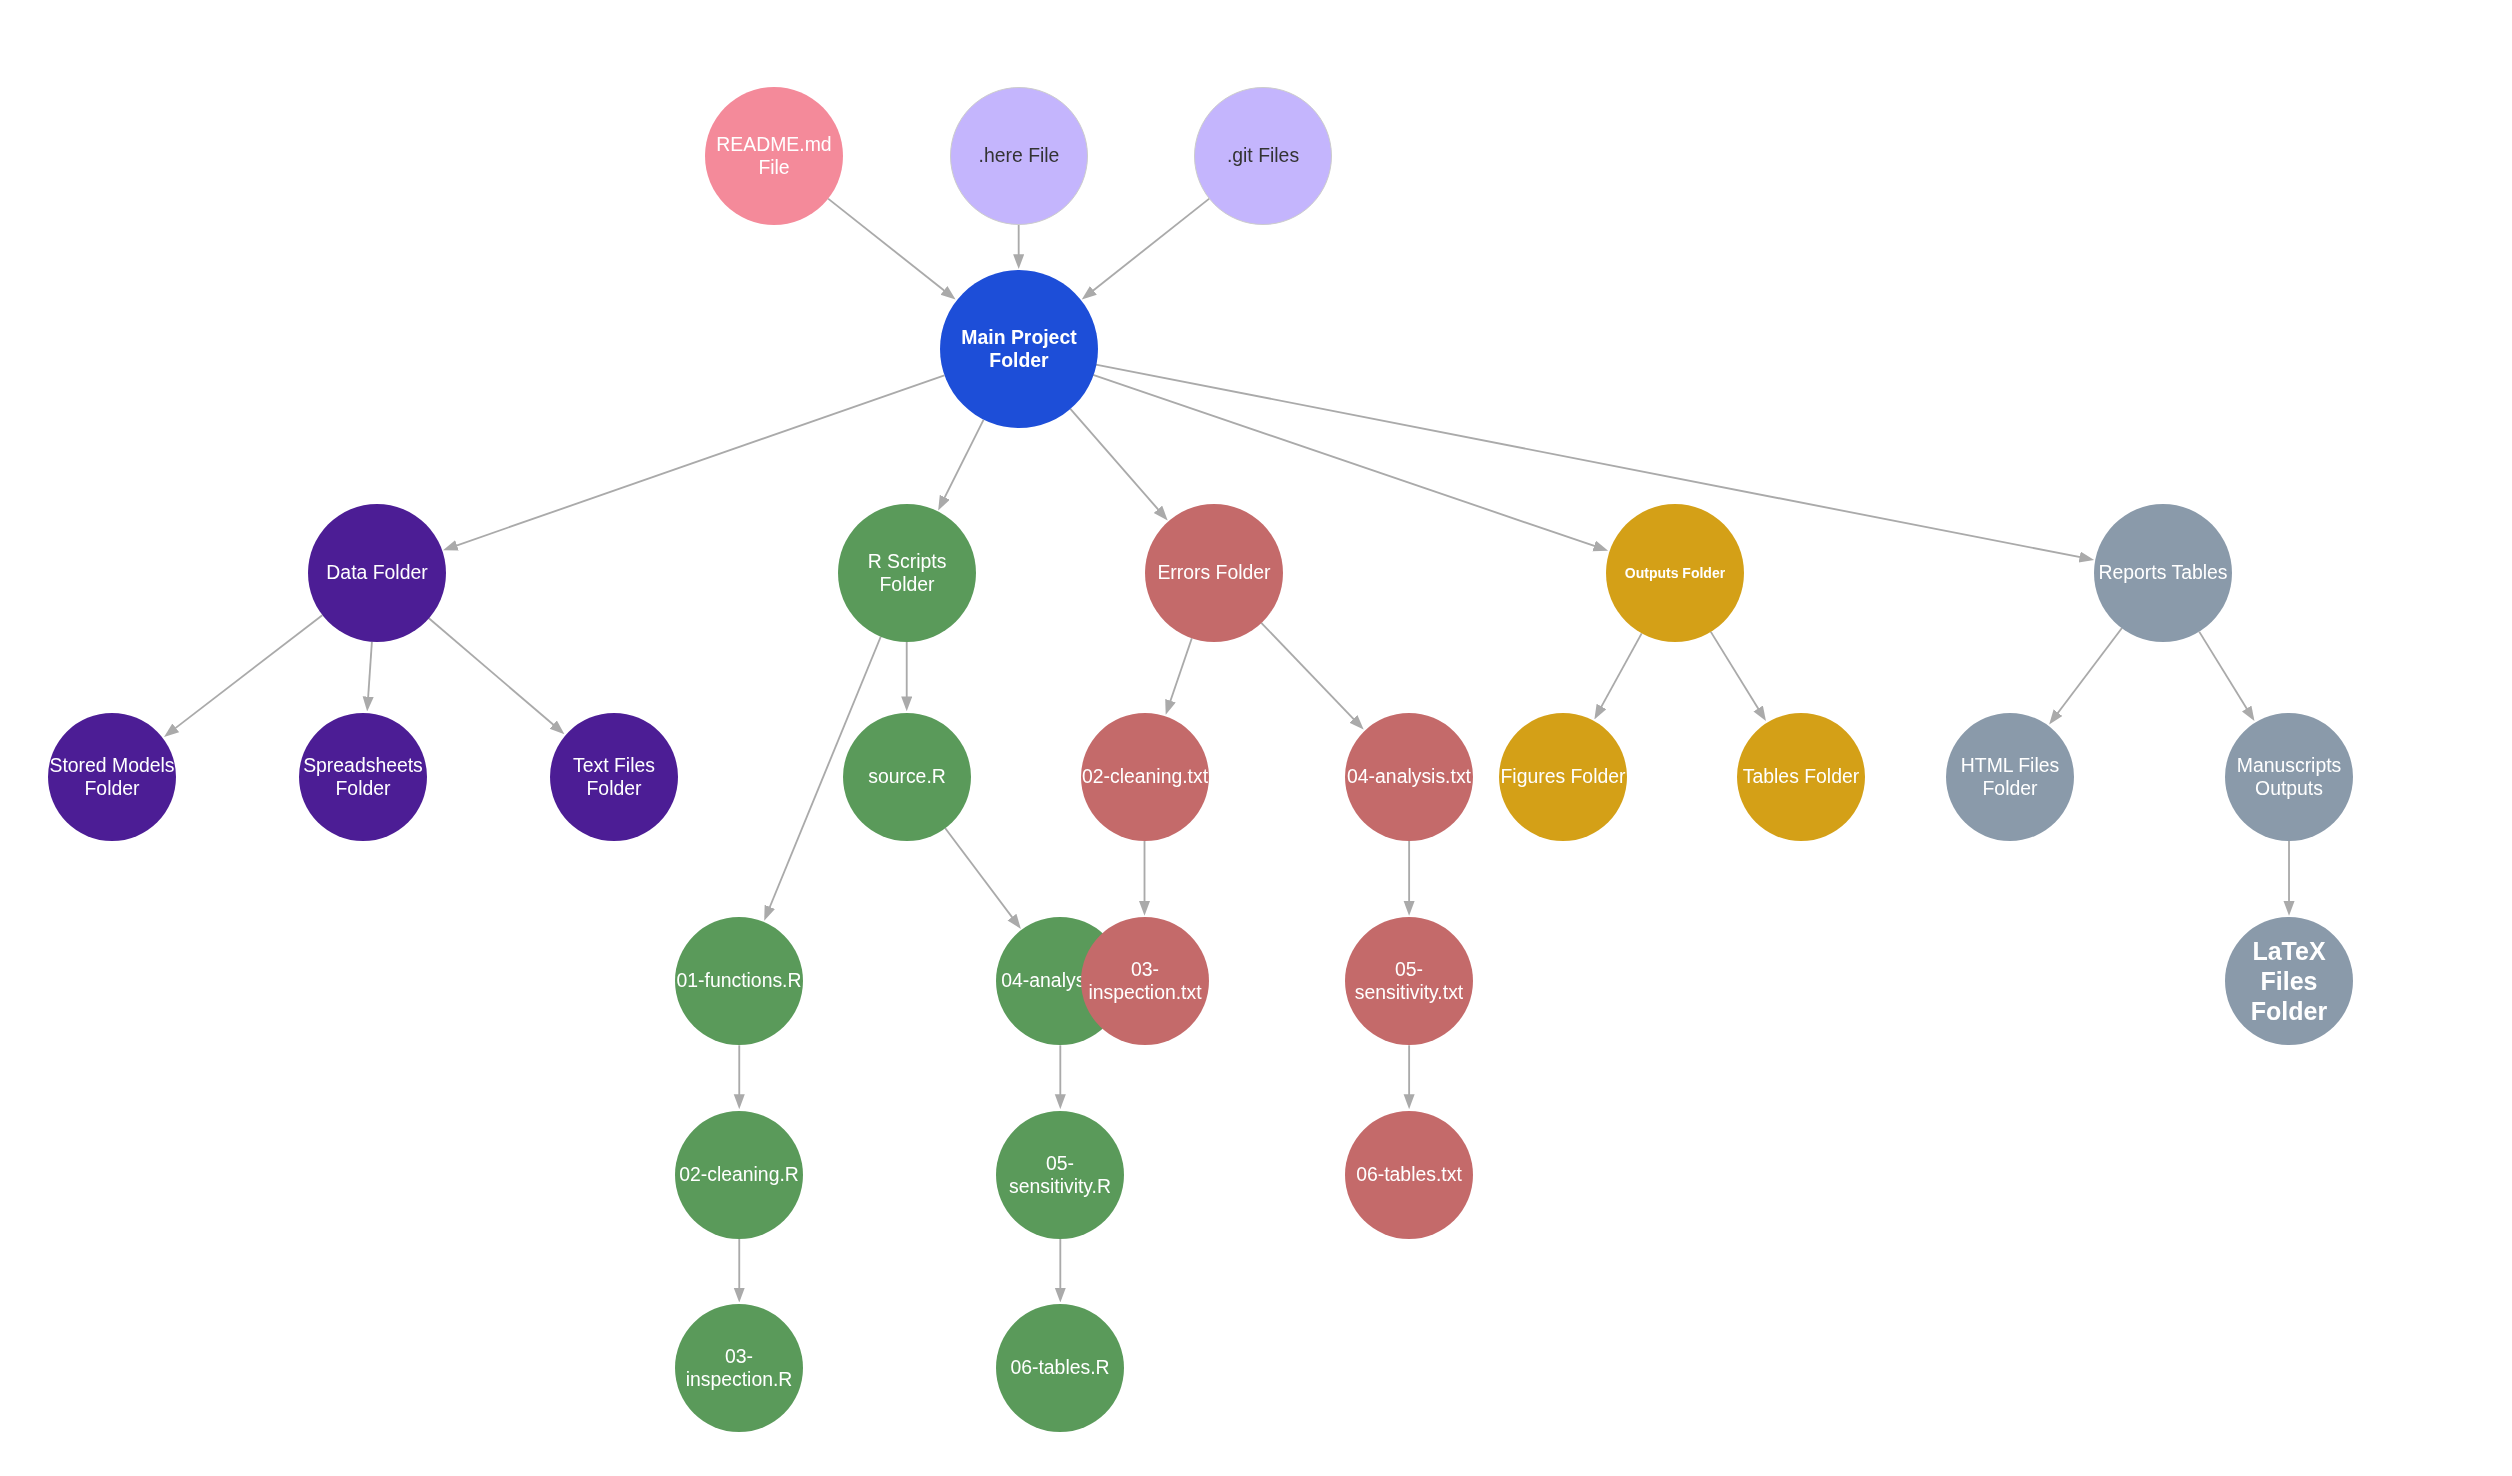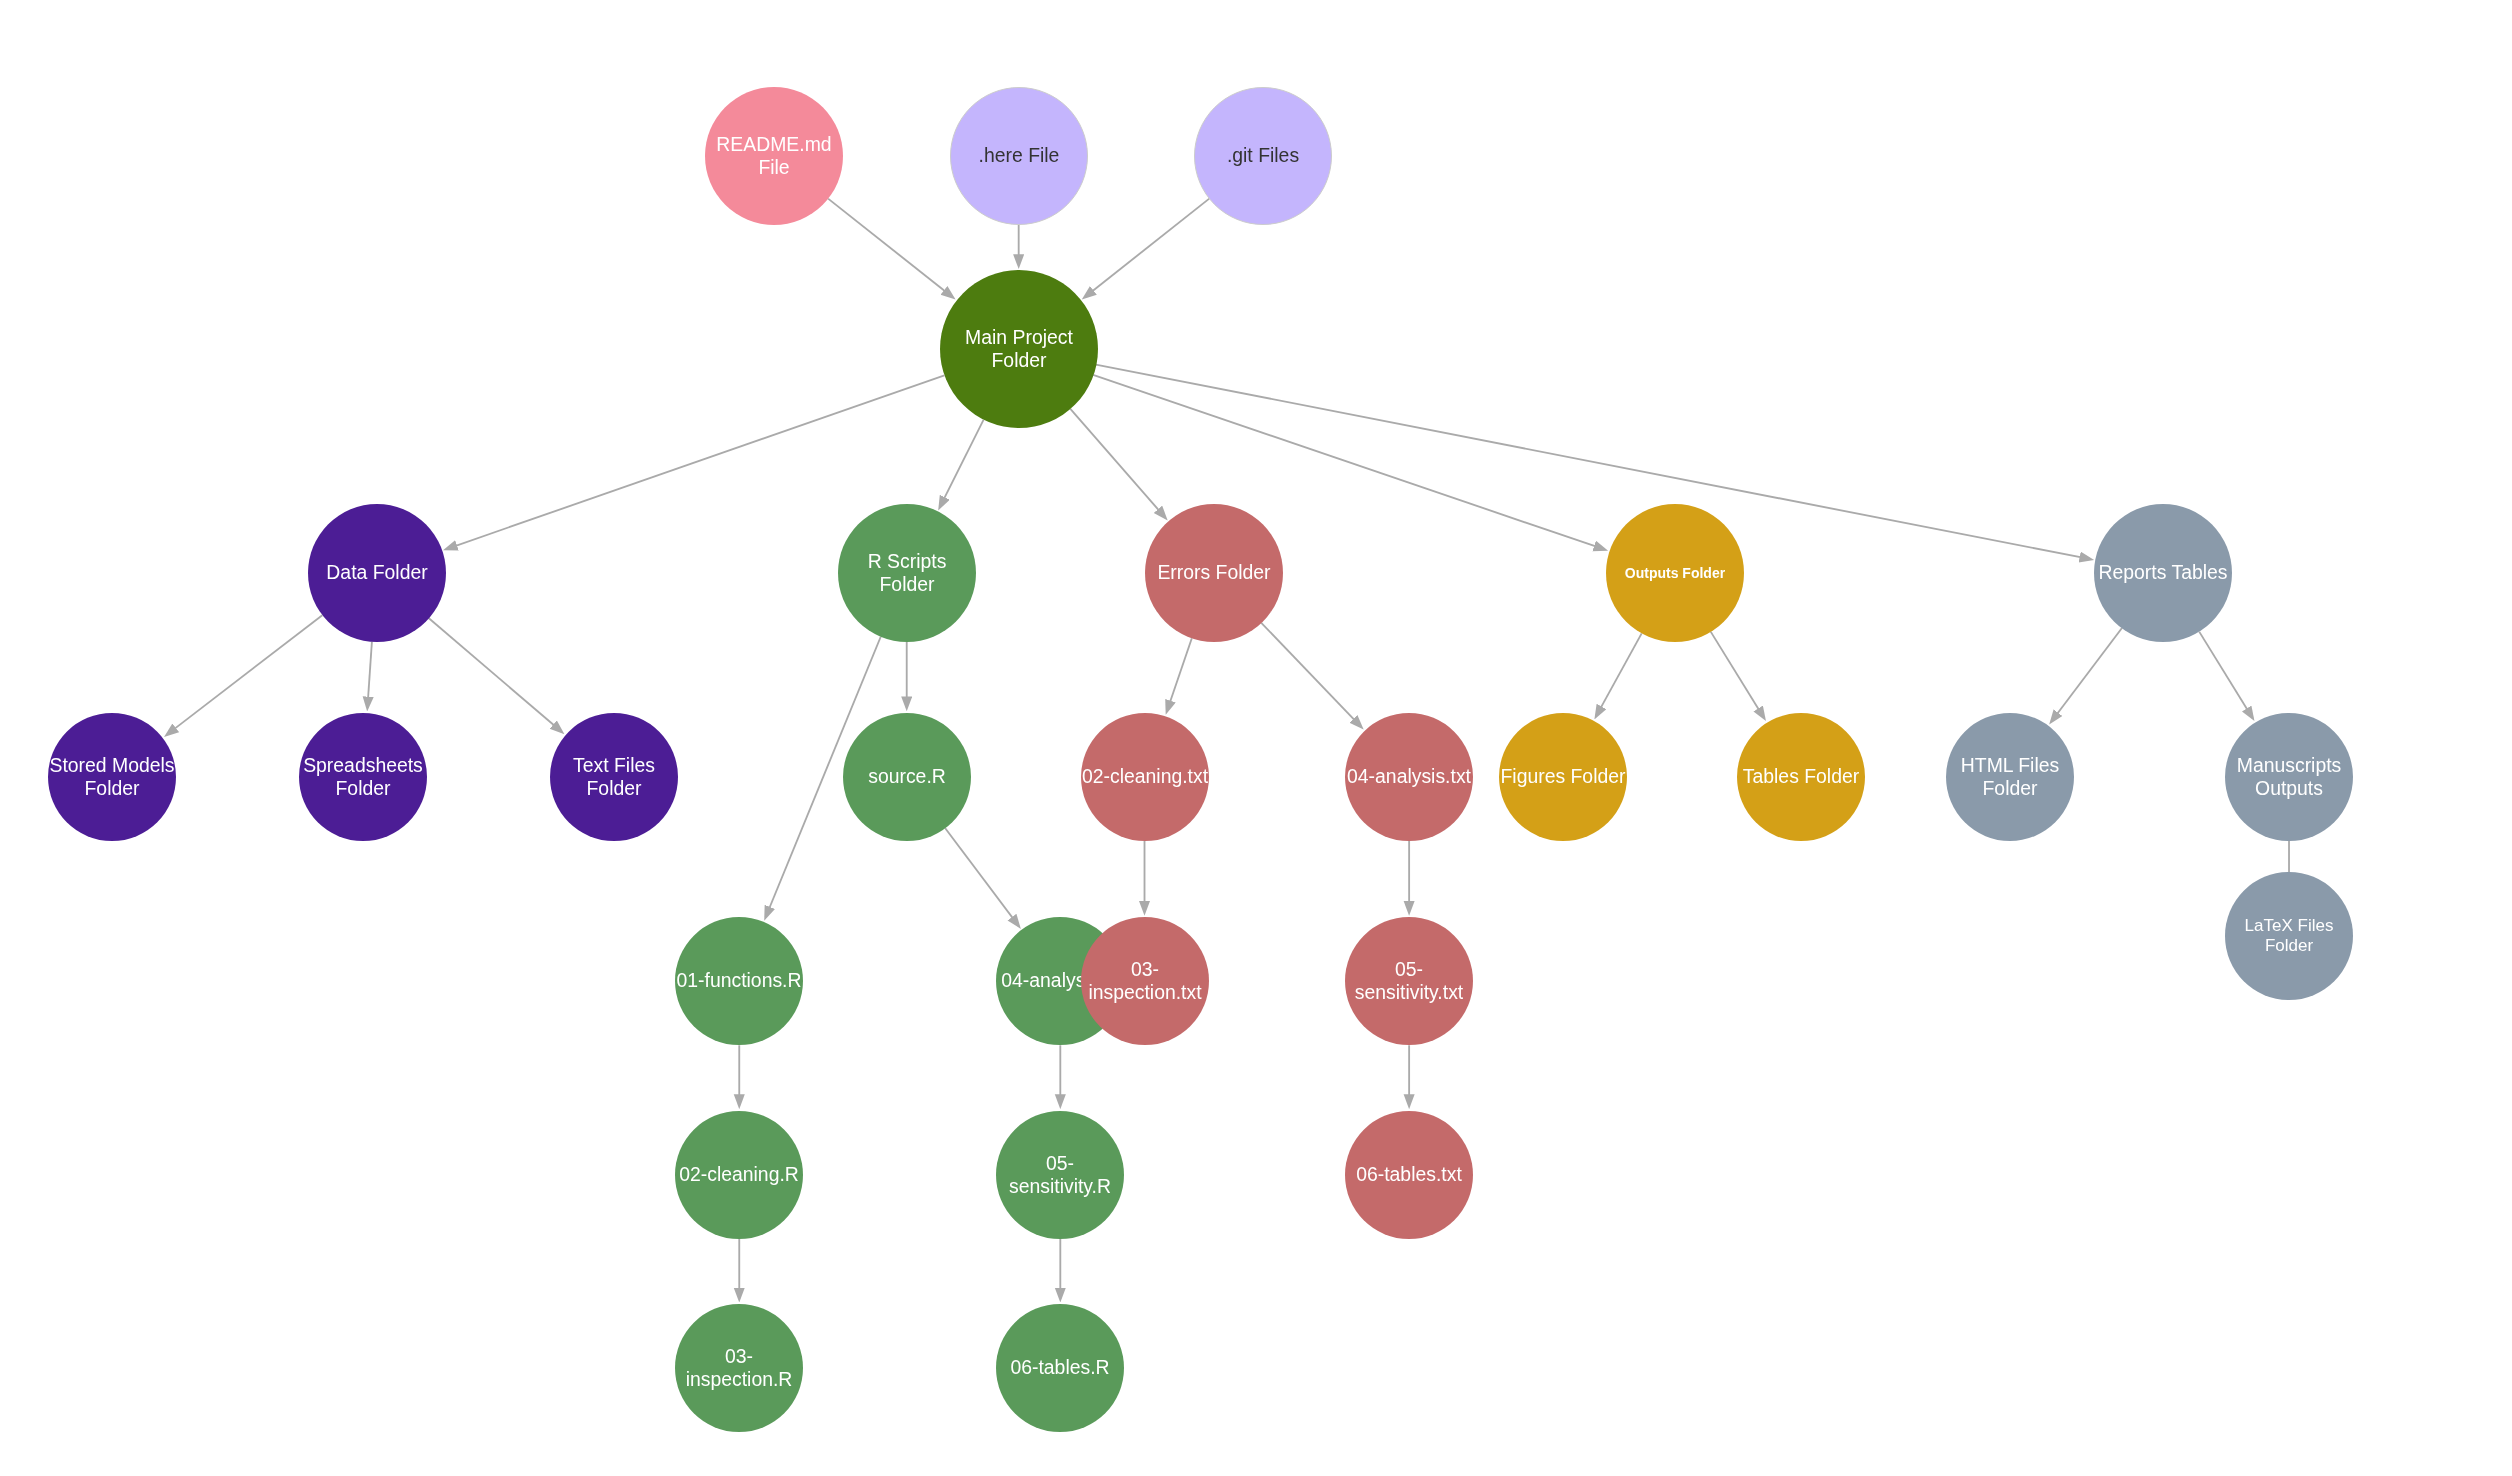--- a/index.html
+++ b/index.html
@@ -36,21 +36,21 @@
       color: #fff;
       transform: translate(-50%, -50%);
       line-height: 1.2;
     }
     .node.white {
       background: #c4b5fd;
       border: 1.9px solid #ccc;
       color: #333;
     }
     .node.pink { background: #f48a9a; }
-    .node.slate { background: #4d7c0f; }
+    .node.slate { background: #1d4ed8; font-weight: bold; }
     .node.teal { background: #4c1d95; }
     .node.green { background: #5a9a5a; }
     .node.red { background: #c46a6a; }
     .node.gold { background: #d4a017; }
     .node.gray { background: #8a9aaa; }
   </style>
 </head>
 <body>
 
 <div id="diagram">
@@ -120,21 +120,21 @@
     <div class="node gold" style="width: 128px; height: 128px; left: 1801px; top: 733px; font-size: 19.4px;">Tables
 Folder</div>
     <div class="node gray" style="width: 128px; height: 128px; left: 2010px; top: 733px; font-size: 19.4px;">HTML Files
 Folder</div>
     <div class="node gray" style="width: 128px; height: 128px; left: 2289px; top: 733px; font-size: 19.4px;">Manuscripts
 Outputs</div>
     <div class="node green" style="width: 128px; height: 128px; left: 739px; top: 937px; font-size: 19.4px;">01-functions.R</div>
     <div class="node green" style="width: 128px; height: 128px; left: 1060px; top: 937px; font-size: 19.4px;">04-analysis.R</div>
     <div class="node red" style="width: 128px; height: 128px; left: 1145px; top: 937px; font-size: 19.4px;">03-inspection.txt</div>
     <div class="node red" style="width: 128px; height: 128px; left: 1409px; top: 937px; font-size: 19.4px;">05-sensitivity.txt</div>
-    <div class="node gray" style="width: 128px; height: 128px; left: 2289px; top: 892px; font-size: 17px;">LaTeX Files
+    <div class="node gray" style="width: 128px; height: 128px; left: 2289px; top: 937px; font-size: 25px; font-weight: bold;">LaTeX Files
 Folder</div>
     <div class="node green" style="width: 128px; height: 128px; left: 739px; top: 1131px; font-size: 19.4px; text-align: right;">02-cleaning.R</div>
     <div class="node green" style="width: 128px; height: 128px; left: 1060px; top: 1131px; font-size: 19.4px;">05-sensitivity.R</div>
     <div class="node red" style="width: 128px; height: 128px; left: 1409px; top: 1131px; font-size: 19.4px;">06-tables.txt</div>
     <div class="node green" style="width: 128px; height: 128px; left: 739px; top: 1324px; font-size: 19.4px;">03-inspection.R</div>
     <div class="node green" style="width: 128px; height: 128px; left: 1060px; top: 1324px; font-size: 19.4px;">06-tables.R</div>
   </div>
 
 
 </body></html>

